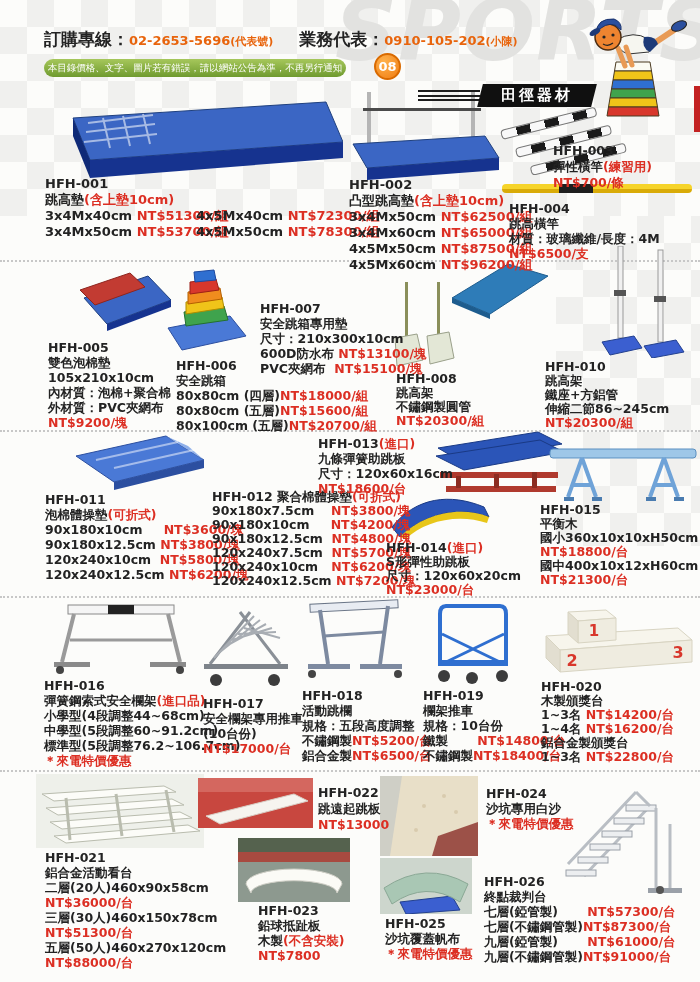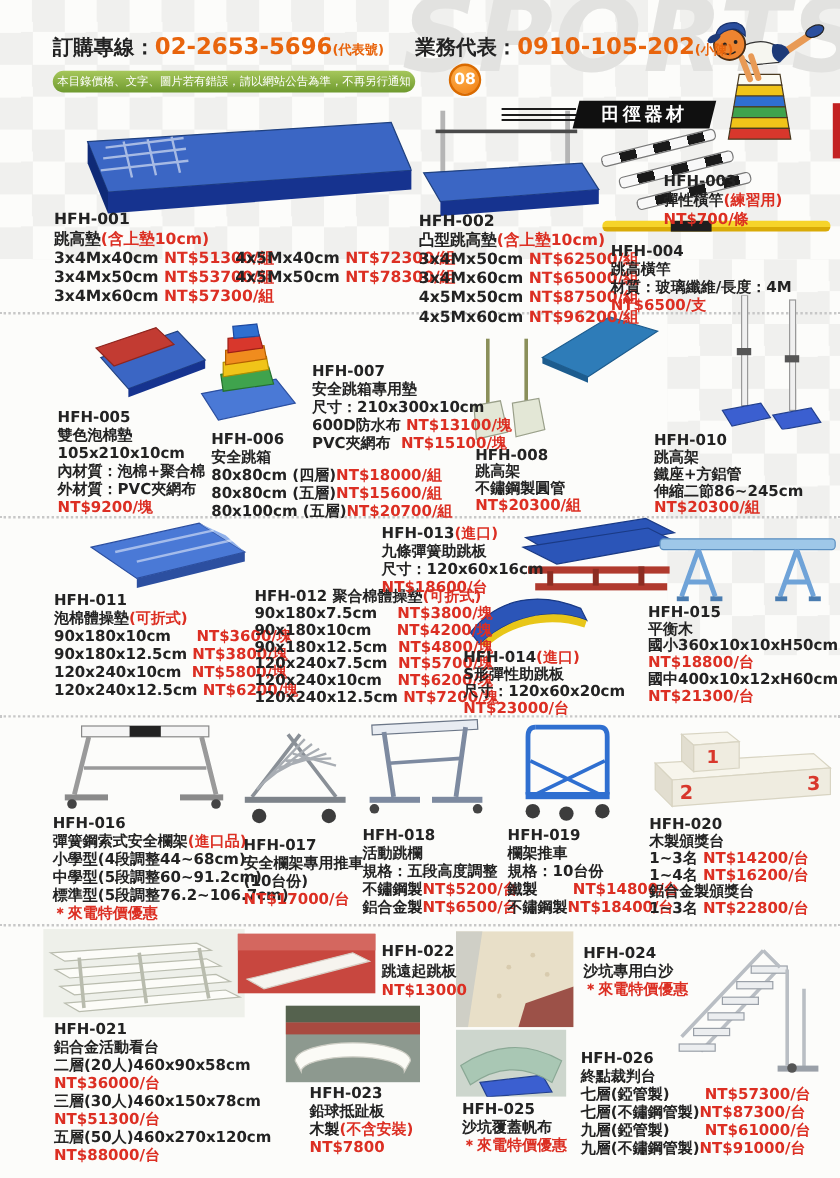--- a/index.html
+++ b/index.html
@@ -6,21 +6,21 @@
   .page{position:relative;width:700px;height:982px;background:#fcfcfa;overflow:hidden;
         font-family:"DejaVu Sans","Liberation Sans",sans-serif;color:#232323;}
   .checker{position:absolute;background:repeating-conic-gradient(#f0f0ee 0% 25%, transparent 0% 50%) 0 0/54px 54px;z-index:0;}
   .ck-top{left:0;top:0;width:700px;height:216px;}
   .ck-right{left:556px;top:216px;width:144px;height:330px;}
   .watermark{position:absolute;left:335px;top:-20px;z-index:0;font-size:86px;font-weight:bold;font-style:italic;
              letter-spacing:1px;color:#e2e2e0;white-space:nowrap;}
   .z{position:absolute;z-index:2;}
   
   .phone-line{left:44px;top:28px;font-size:17px;font-weight:bold;white-space:nowrap;}
-  .ph-num{color:#e8640c;font-size:19px;}
+  .ph-num{color:#e8640c;font-size:13px;}
   .ph-note{color:#e8640c;font-size:11px;}
   .ph-gap{display:inline-block;width:26px;}
   .notice-pill{left:44px;top:59px;width:302px;height:18px;border-radius:9px;
     background:linear-gradient(180deg,#a6c75b,#6f9a2f);color:#fff;font-size:9.5px;
     display:flex;align-items:center;justify-content:center;white-space:nowrap;}
   .page-badge{left:350px;top:53px;width:27px;height:27px;border-radius:50%;
     background:radial-gradient(circle at 35% 30%,#ffb24d,#f07d12);border:2px solid #d96a00;
     color:#fff;font-size:13px;font-weight:bold;display:flex;align-items:center;justify-content:center;box-sizing:border-box;margin-left:24px;}
   .speed-lines{left:418px;top:90px;width:62px;height:13px;
     background:repeating-linear-gradient(180deg,#1c1c1c 0 2px,transparent 2px 4.6px);}
@@ -268,21 +268,20 @@
     <path d="M104,30 L104,110 M84,14 L98,28 M118,46 L118,112" stroke="#b9bec4" stroke-width="3"></path>
     <rect x="96" y="110" width="34" height="5" fill="#9aa0a8"></rect>
     <circle cx="108" cy="112" r="4" fill="#555"></circle>
   </svg>
 
   <div class="z p fs13 lh16" style="left:45px;top:176px;">
       <div class="pline"><span class="blk">HFH-001</span></div>
       <div class="pline"><span class="blk">跳高墊</span><span class="red">(含上墊10cm)</span></div>
       <div class="pline"><span class="blk">3x4Mx40cm </span><span class="red">NT$51300/組</span></div>
       <div class="pline"><span class="blk">3x4Mx50cm </span><span class="red">NT$53700/組</span></div>
-      <div class="pline"><span class="blk">3x4Mx60cm </span><span class="red">NT$57300/組</span></div>
     </div>
   <div class="z p fs13 lh16" style="left:196px;top:208px;">
       <div class="pline"><span class="blk">4x5Mx40cm </span><span class="red">NT$72300/組</span></div>
       <div class="pline"><span class="blk">4x5Mx50cm </span><span class="red">NT$78300/組</span></div>
     </div>
   <div class="z p fs13 lh16" style="left:349px;top:177px;">
       <div class="pline"><span class="blk">HFH-002</span></div>
       <div class="pline"><span class="blk">凸型跳高墊</span><span class="red">(含上墊10cm)</span></div>
       <div class="pline"><span class="blk">3x4Mx50cm </span><span class="red">NT$62500/組</span></div>
       <div class="pline"><span class="blk">3x4Mx60cm </span><span class="red">NT$65000/組</span></div>

